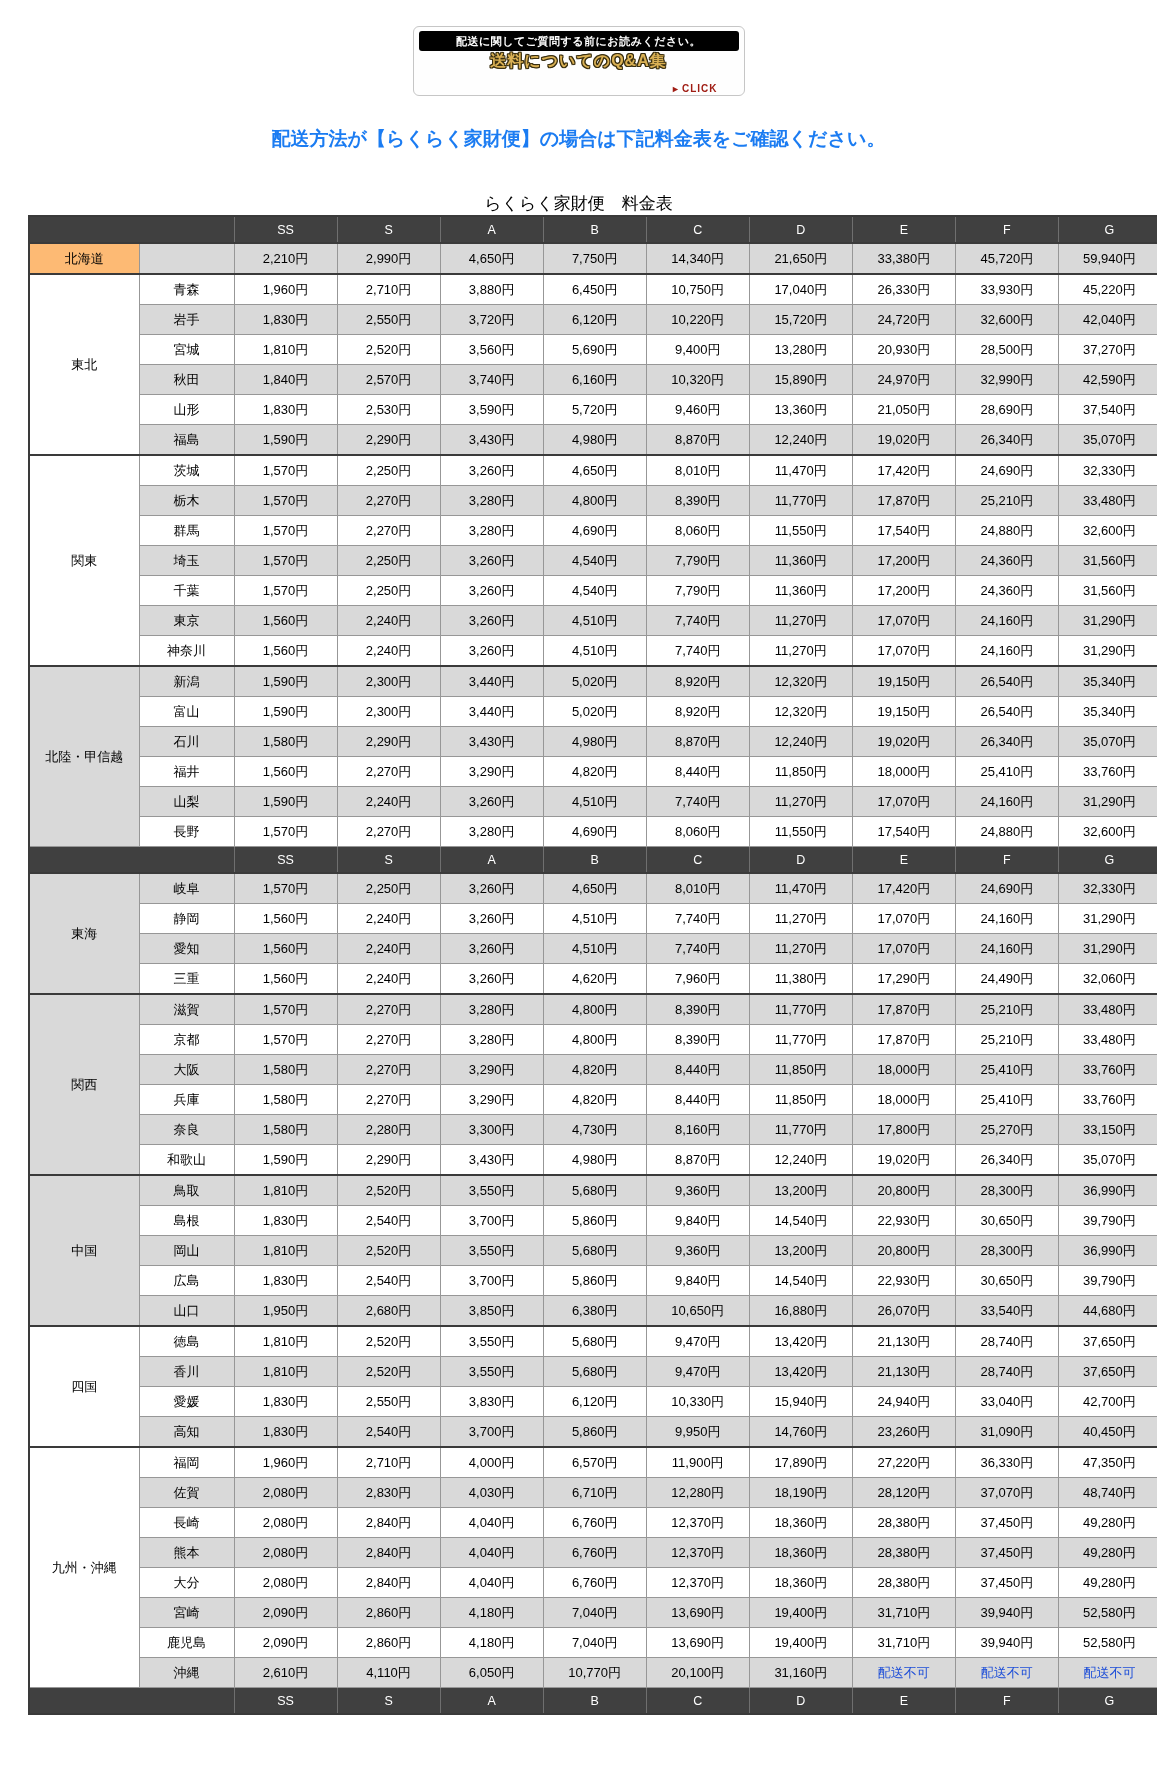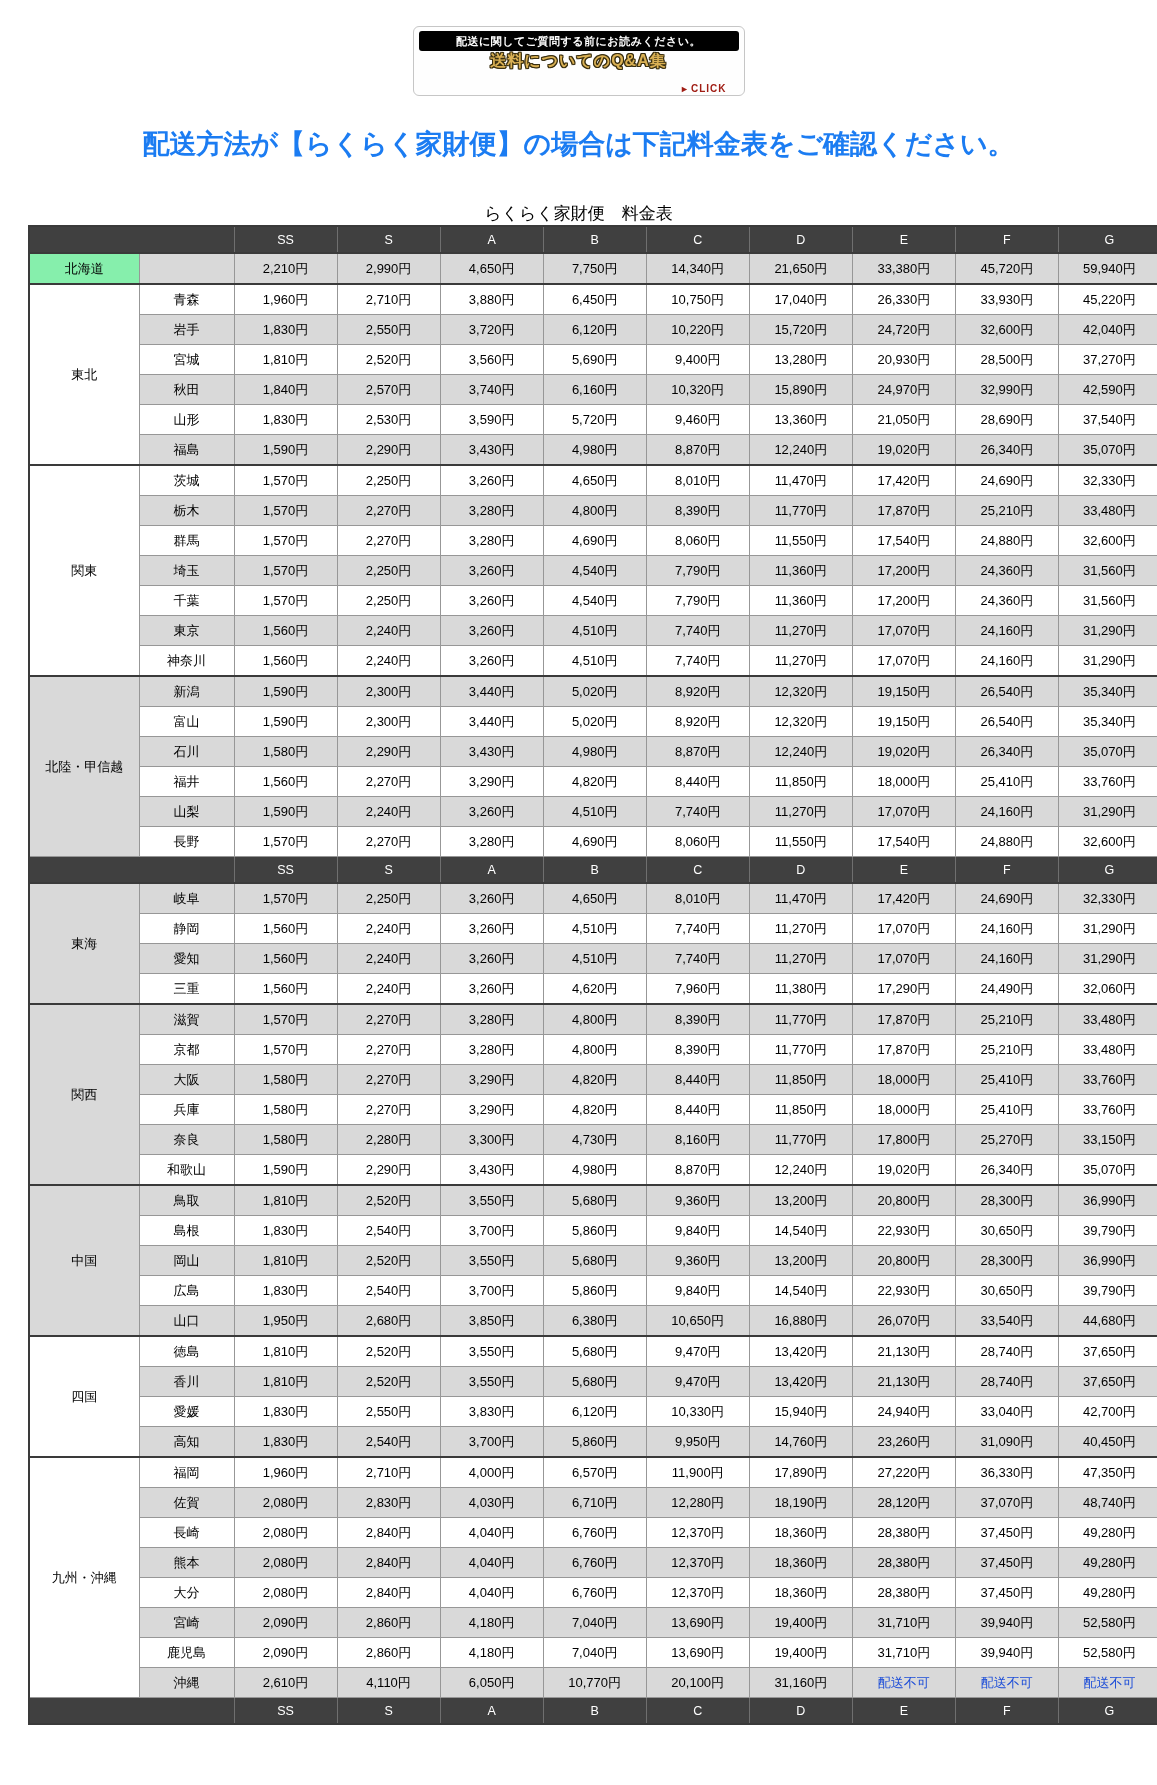--- a/index.html
+++ b/index.html
@@ -9,39 +9,39 @@
   .banner{display:block;width:332px;height:70px;margin:26px auto 0;box-sizing:border-box;
           border:1px solid #c6c6c6;border-radius:6px;background:#fefefe;padding:4px 5px 2px;
           position:relative;text-decoration:none;cursor:pointer;}
   .banner-top{background:#000;color:#fff;font-size:11px;font-weight:bold;text-align:center;
               padding:3px 0 2px;border-radius:3px;letter-spacing:0.5px;white-space:nowrap;}
   .banner-title{text-align:center;font-size:16px;font-weight:bold;color:#d9b054;line-height:1.15;
                 letter-spacing:1px;margin-top:1px;
                 text-shadow:-1px -1px 0 #3a2f10,0 -1px 0 #3a2f10,1px -1px 0 #3a2f10,
                             -1px 0 0 #3a2f10,1px 0 0 #3a2f10,
                             -1px 1px 0 #3a2f10,0 1px 0 #3a2f10,1px 1px 0 #3a2f10;}
-  .banner-click{position:absolute;right:17px;bottom:1px;color:#a01d14;font-size:10px;
+  .banner-click{position:absolute;right:26px;bottom:1px;color:#a01d14;font-size:10px;
                 font-weight:bold;letter-spacing:1px;}
   .banner-click .arrow{font-size:9px;margin-right:1px;}
 
   
-  .notice{text-align:center;color:#1b7cf2;font-size:27px;font-weight:bold;margin-top:30px;}
+  .notice{text-align:center;color:#1b7cf2;font-size:19px;font-weight:bold;margin-top:30px;}
   .table-title{text-align:center;font-size:17px;color:#000;margin-top:40px;margin-bottom:0;}
 
   
   table.price{border-collapse:collapse;table-layout:fixed;width:1135px;margin-left:28px;
               border:2px solid #3a3a3a;border-right-width:3px;}
   col.c-region{width:110px;} col.c-pref{width:95px;}
   td{border:1px solid #979797;text-align:center;font-size:13px;height:29px;padding:0;
      overflow:hidden;white-space:nowrap;}
   tr.head td{background:#404040;color:#fff;border-color:#6f6f6f;height:25px;font-size:12.5px;}
   tr.gray td{background:#d9d9d9;}
   tr.white td{background:#ffffff;}
   td.region{background:#f2f2f2;}
-  tr.gray td.region.single{background:#86efac;}
+  tr.gray td.region.single{background:#fdba74;}
   tr.sec-top td{border-top:2px solid #3a3a3a;}
   td.na{color:#1d4ed8;}
 </style>
 </head>
 <body>
 
 <div>
 
   <a class="banner">
     <div class="banner-top">配送に関してご質問する前にお読みください。</div>

